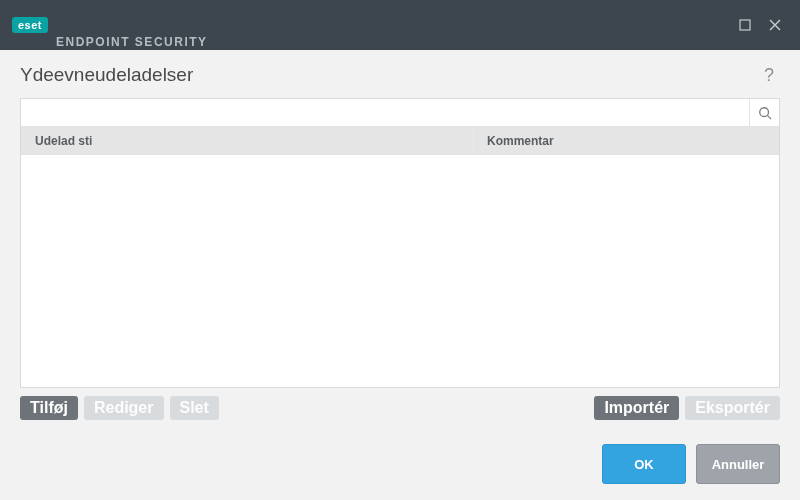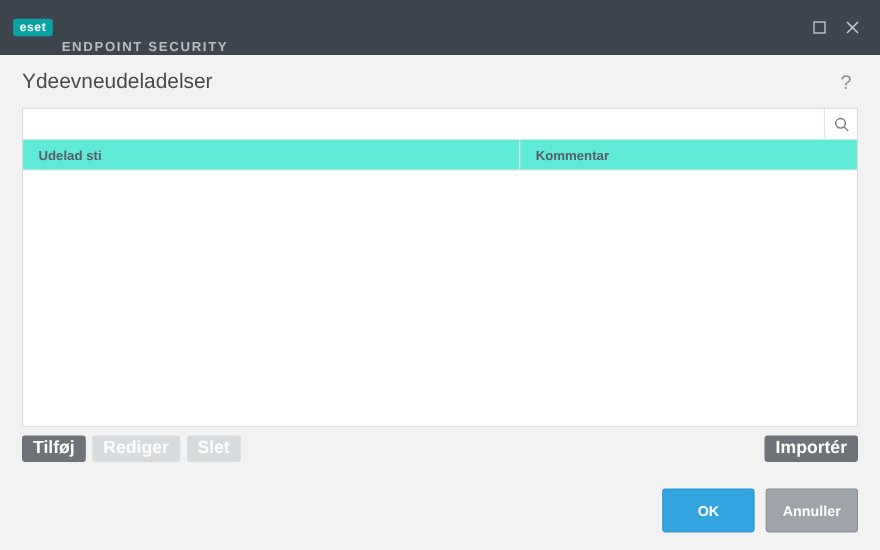--- a/index.html
+++ b/index.html
@@ -90,21 +90,21 @@
   .search-btn {
     width: 30px;
     border-left: 1px solid #e3e3e3;
     display: flex; align-items: center; justify-content: center;
     color: #747b82;
     background: #fff;
   }
   .table-header {
     display: flex;
     height: 28px;
-    background: #5eead4;
+    background: #e5e5e5;
     border-bottom: 1px solid #e3e3e3;
     font-size: 12px;
     color: #585e64;
     font-weight: 600;
   }
   .th {
     display: flex;
     align-items: center;
     padding: 0 14px;
     border-right: 1px solid #e8e8e8;
@@ -214,20 +214,21 @@
     </div>
     <div class="table-body"></div>
   </div>
 
   <div class="row-actions">
     <button class="btn-sm">Tilføj</button>
     <button class="btn-sm disabled">Rediger</button>
     <button class="btn-sm disabled">Slet</button>
     <div class="spacer"></div>
     <button class="btn-sm">Importér</button>
+    <button class="btn-sm disabled">Eksportér</button>
   </div>
 
   <div class="footer">
     <button class="btn btn-primary">OK</button>
     <button class="btn btn-secondary">Annuller</button>
   </div>
 
 </div>
 
 </body></html>

